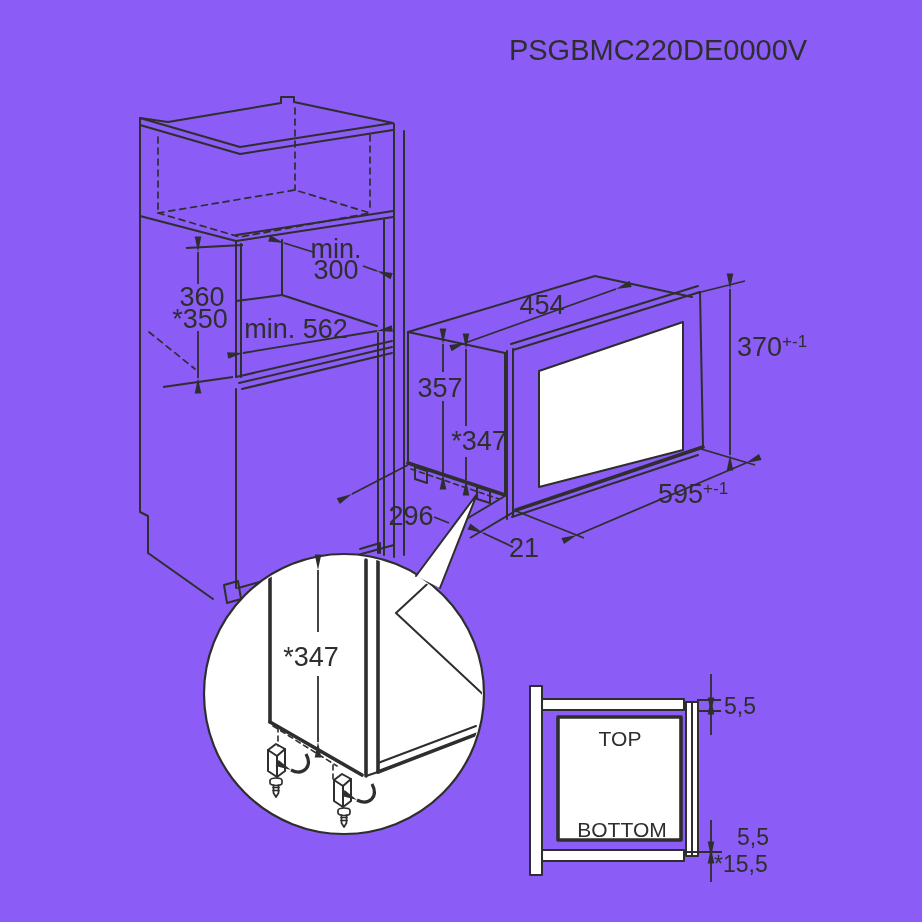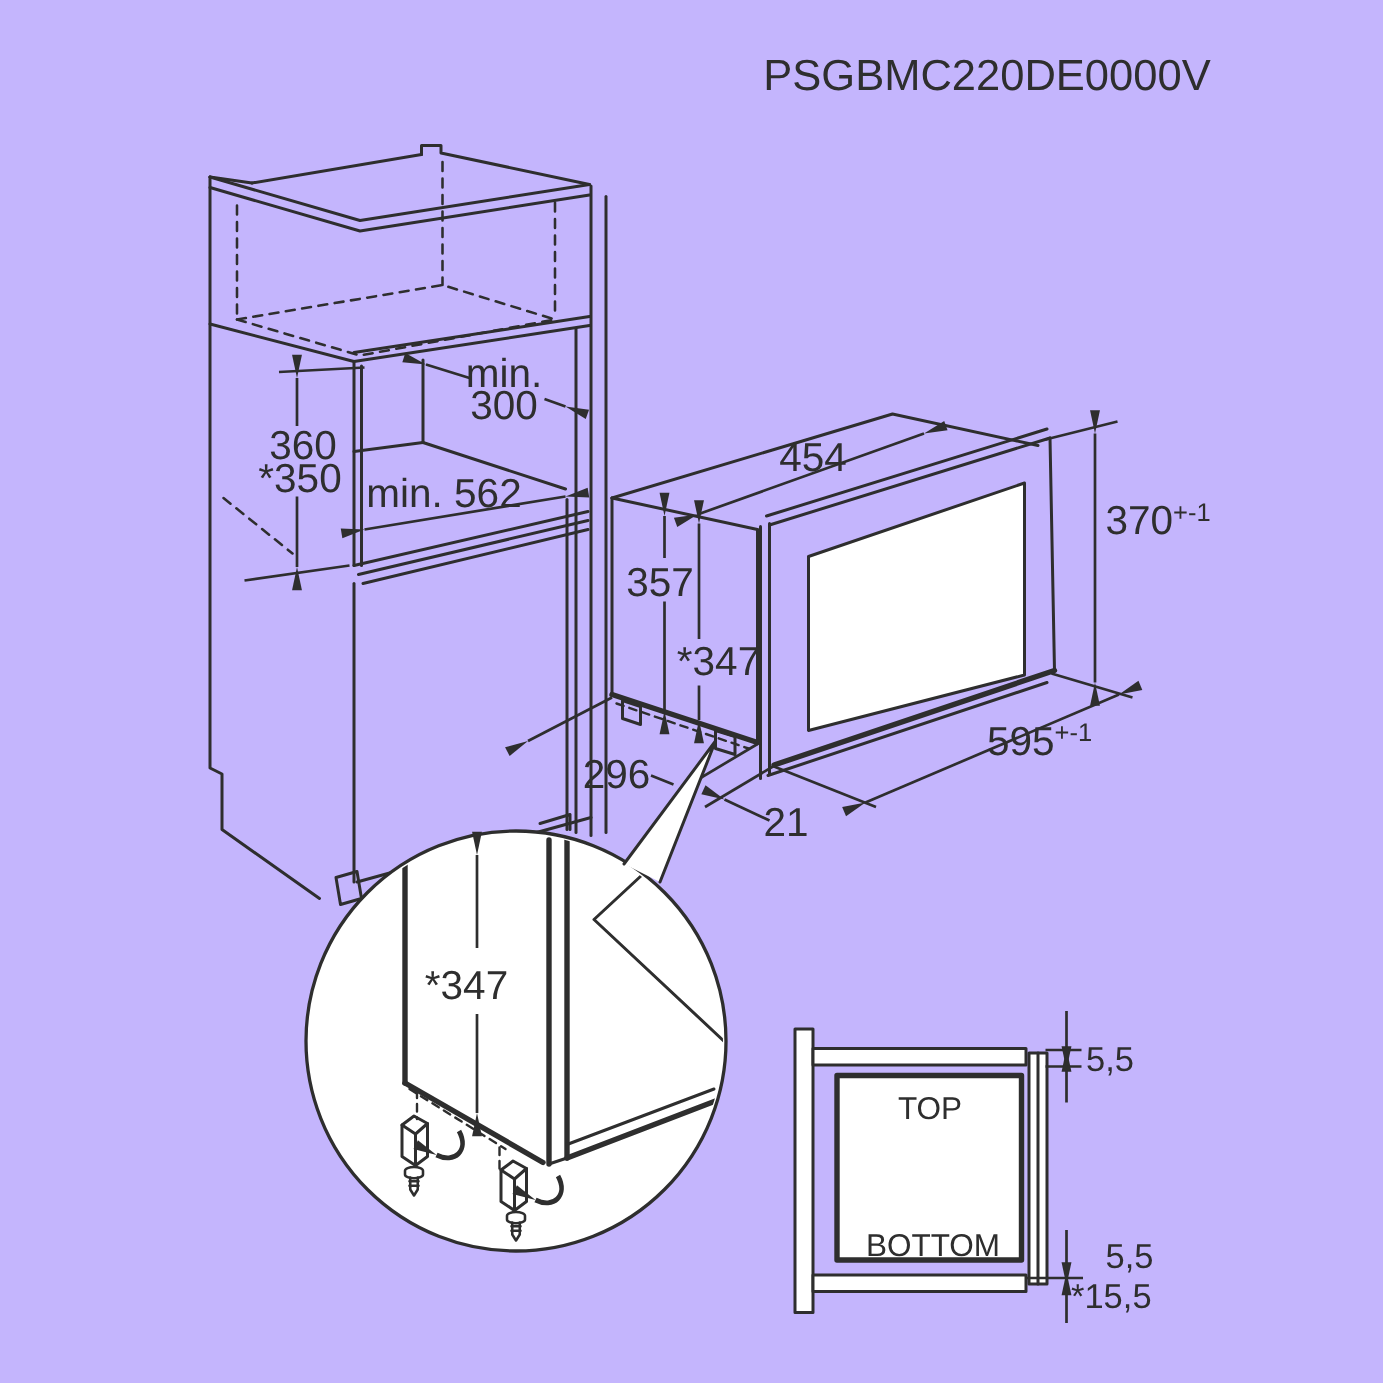--- a/index.html
+++ b/index.html
@@ -1,16 +1,16 @@
 <!DOCTYPE html>
 <html><head>
 <meta charset="utf-8">
 <style>
   html,body{margin:0;padding:0;background:#ffffff;}
-  .stage{width:922px;height:922px;position:relative;background:#c4b5fd;overflow:hidden;}
+  .stage{width:922px;height:922px;position:relative;background:#8b5cf6;overflow:hidden;}
   svg{display:block;}
   text{font-family:"Liberation Sans", sans-serif;fill:#2e2e2e;}
   .ln{stroke:#2e2e2e;stroke-width:2;fill:none;stroke-linecap:round;stroke-linejoin:round;}
   .bold{stroke-width:3.6;}
   .thin{stroke-width:1.7;}
   .dash{stroke-dasharray:6 5;stroke-width:1.7;}
   .dash2{stroke-dasharray:5 4;stroke-width:1.6;}
   .dim{stroke:#2e2e2e;stroke-width:1.8;fill:none;}
   .wfill{fill:#ffffff;}
   .dimtxt{font-size:27px;}

